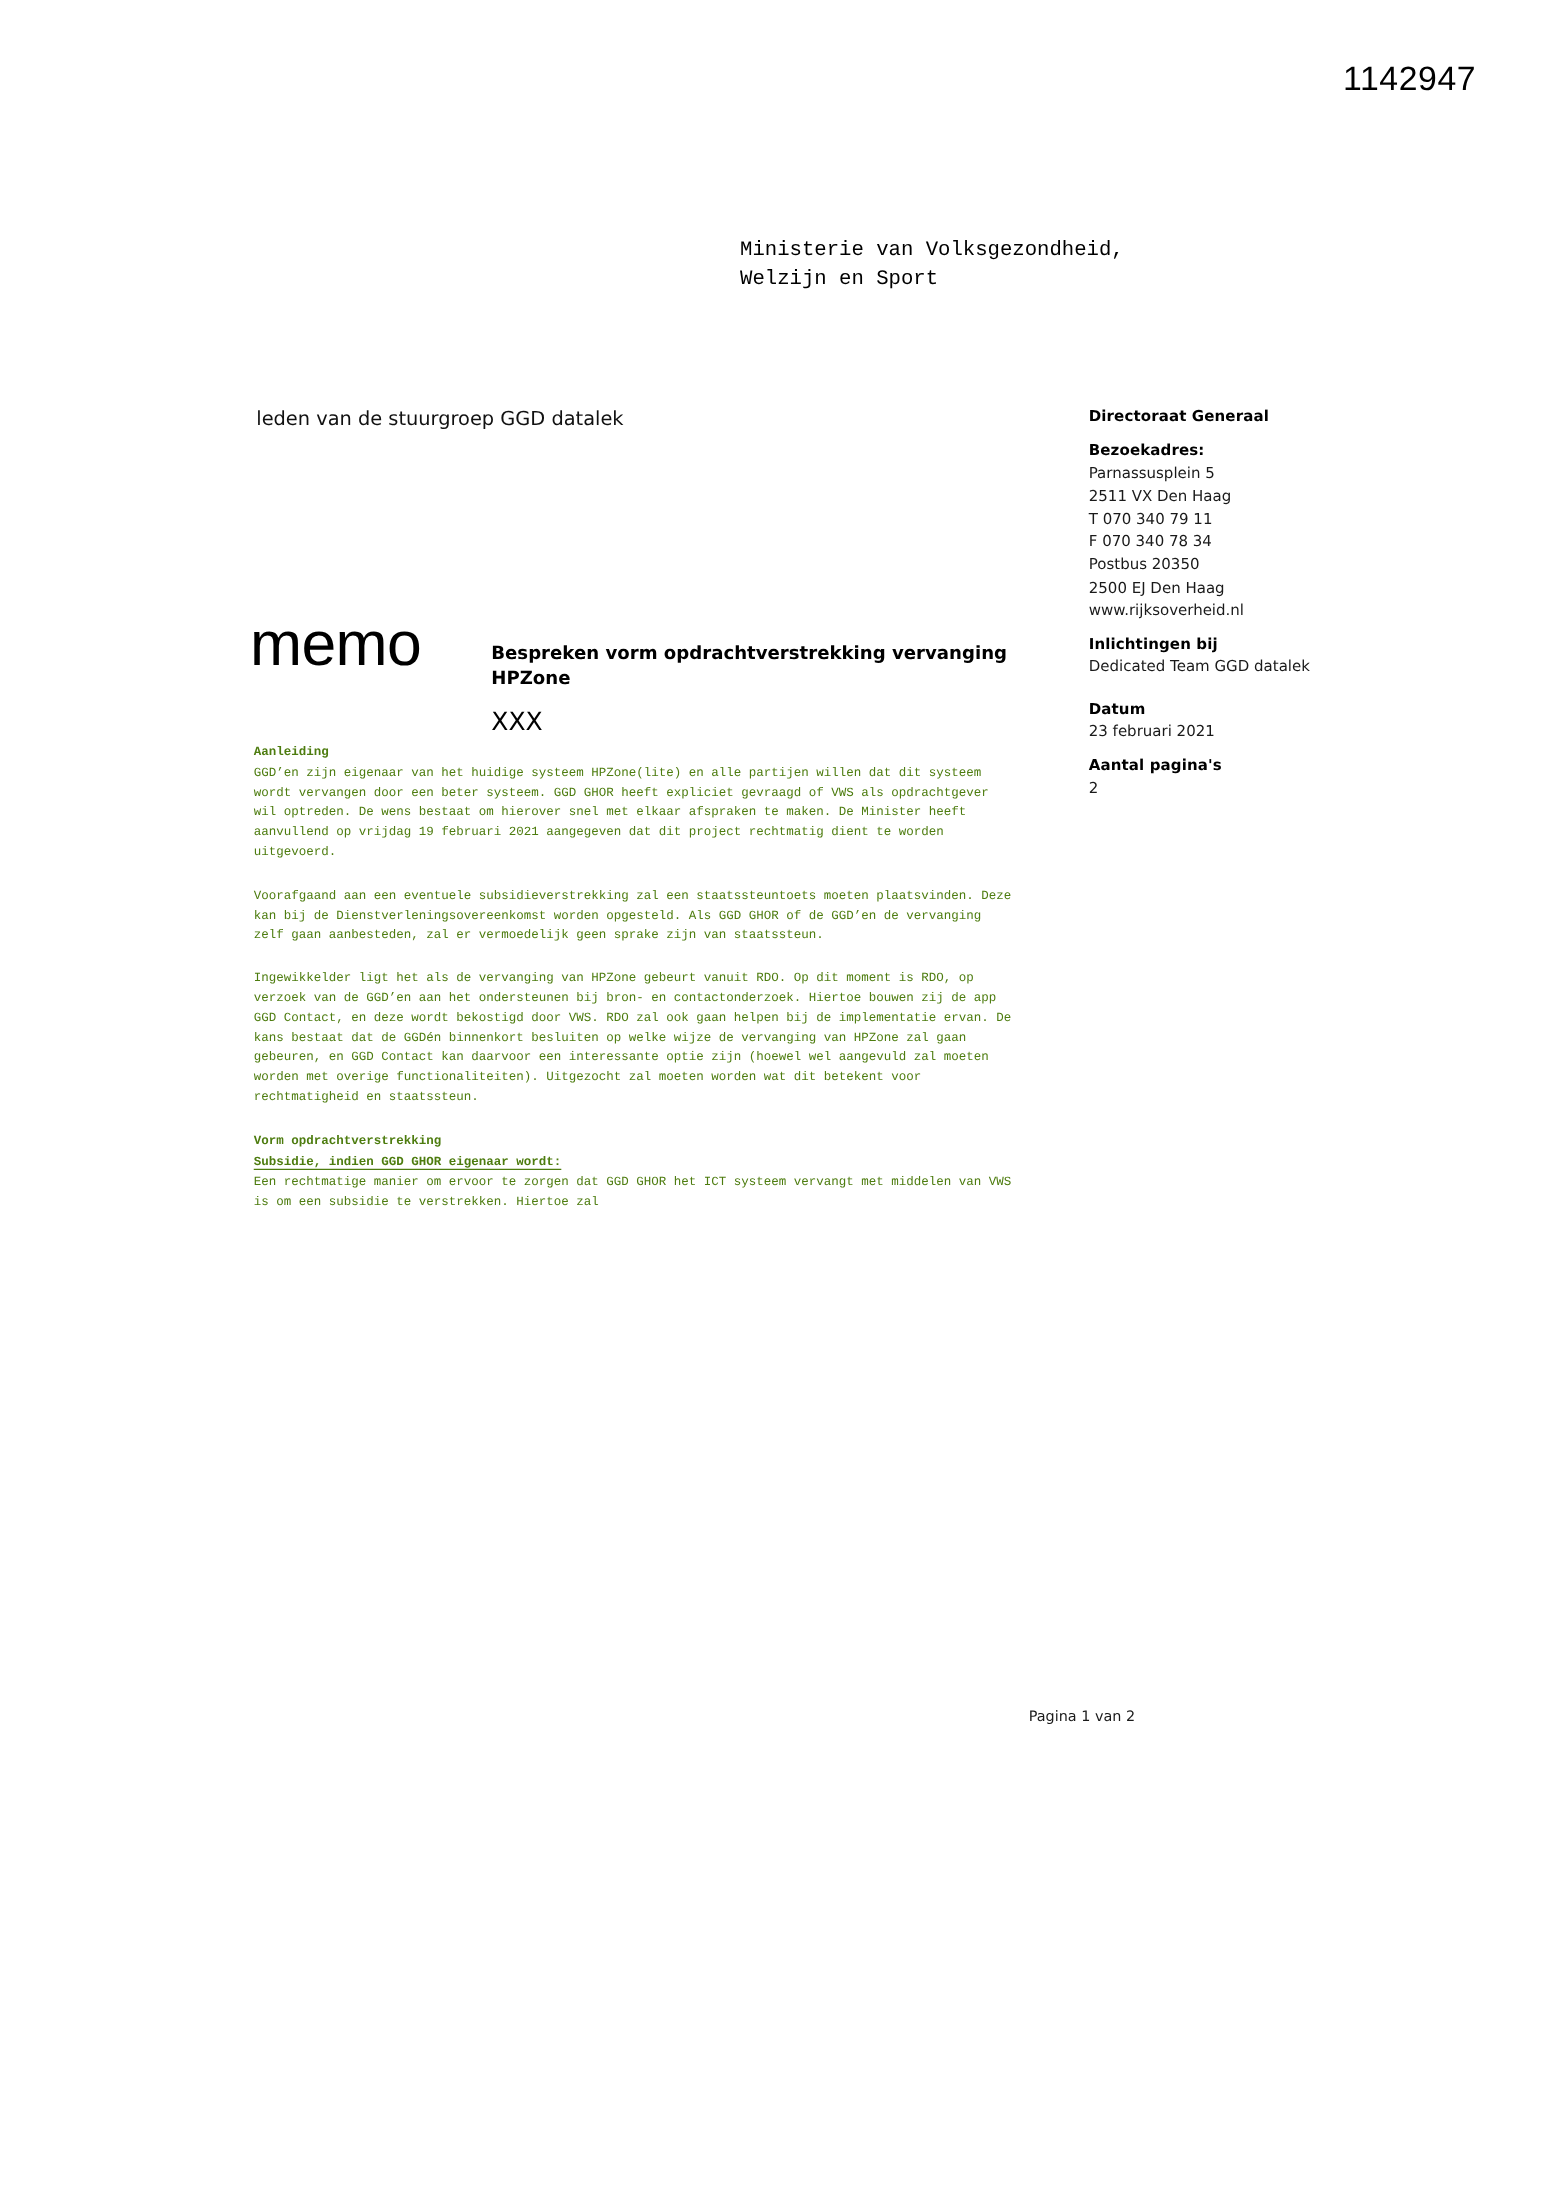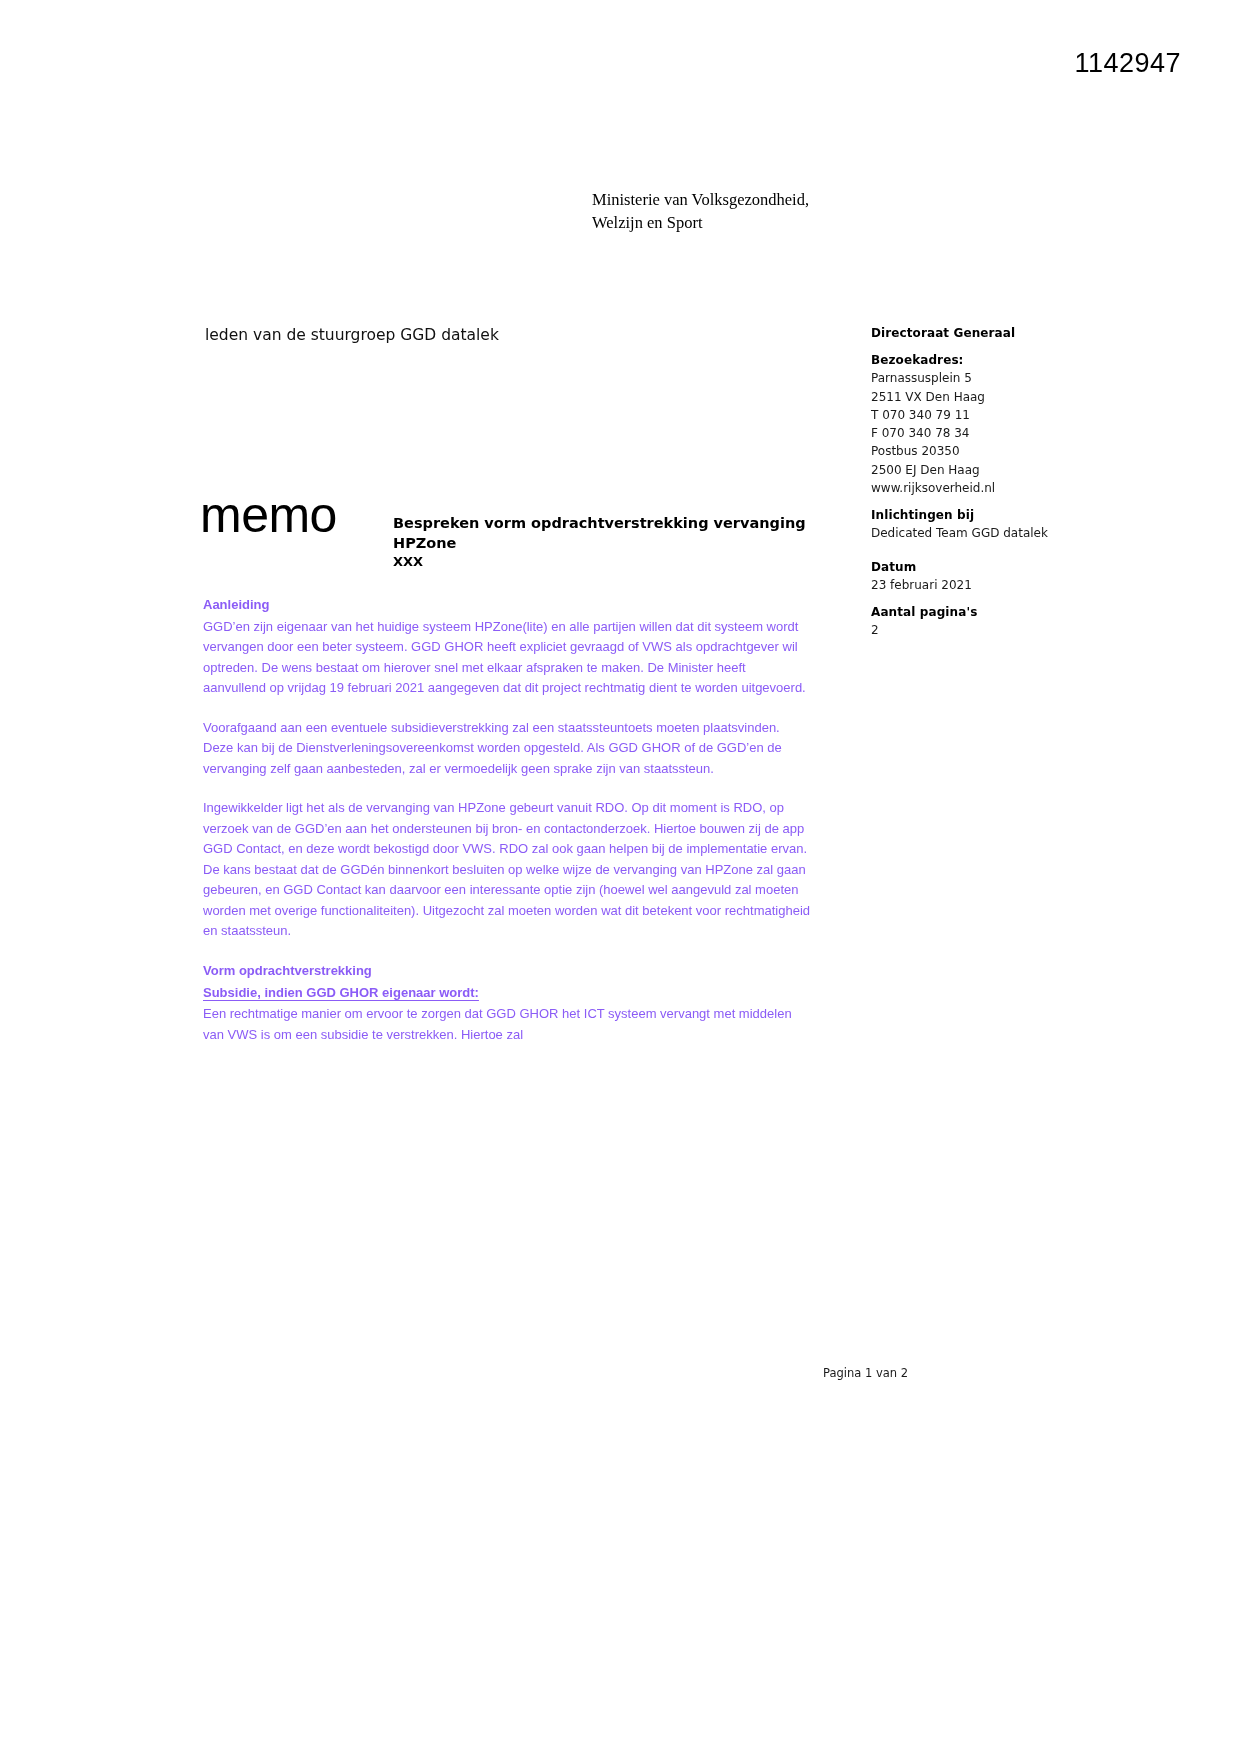--- a/index.html
+++ b/index.html
@@ -32,21 +32,21 @@
     letter-spacing: 0.5px;
     color: #000;
     white-space: nowrap;
   }
 
   
   .ministry {
     position: absolute;
     left: 592px;
     top: 188px;
-    font-family: Liberation Serif, serif;
+    font-family: Liberation Mono, monospace;
     font-size: 16.5px;
     line-height: 1.42;
     color: #000;
   }
   .ministry div { white-space: nowrap; }
 
   
   .addressee {
     position: absolute;
     left: 205px;
@@ -99,35 +99,35 @@
     left: 393px;
     top: 513px;
     width: 420px;
     font-family: "DejaVu Sans", sans-serif;
     font-size: 14.5px;
     line-height: 1.38;
     color: #000;
   }
   .subject .title { font-weight: bold; }
   .subject .sub {
-    font-weight: bold;
-    font-size: 13px;
-    margin-top: 0;
+    font-weight: normal;
+    font-size: 20px;
+    margin-top: 11px;
   }
 
   
   .body {
     position: absolute;
     left: 203px;
     top: 595px;
     width: 608px;
-    font-family: Liberation Sans, sans-serif;
-    font-size: 13px;
+    font-family: Liberation Mono, monospace;
+    font-size: 10px;
     line-height: 1.58;
-    color: #8b5cf6;
+    color: #4d7c0f;
     text-align: left;
   }
   .body .h {
     font-weight: bold;
     margin: 0 0 1px 0;
   }
   .body .p {
     margin: 0 0 19px 0;
   }
   .body .p.tight { margin-bottom: 0; }

